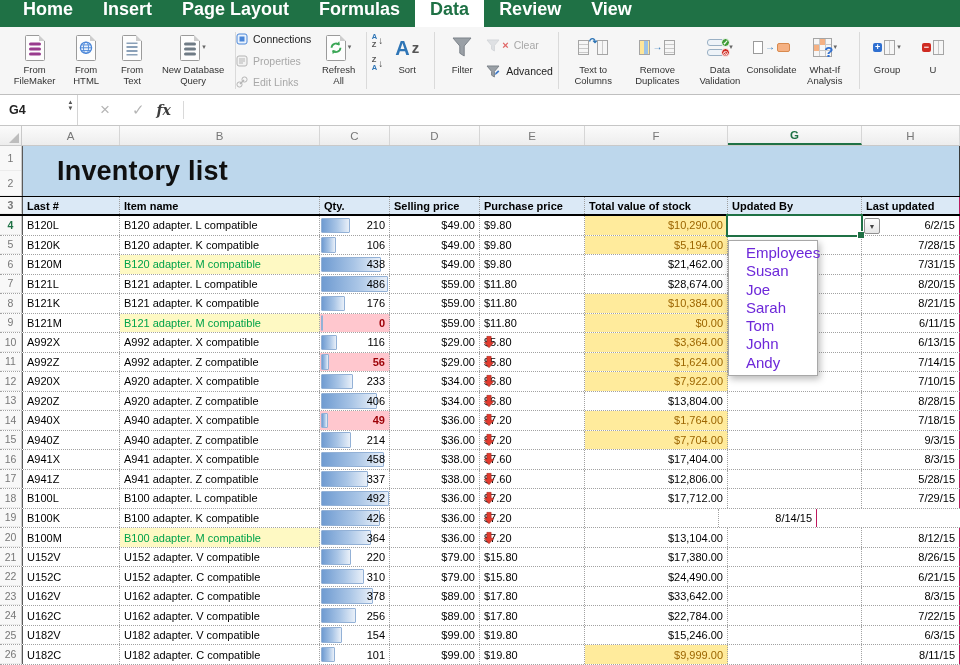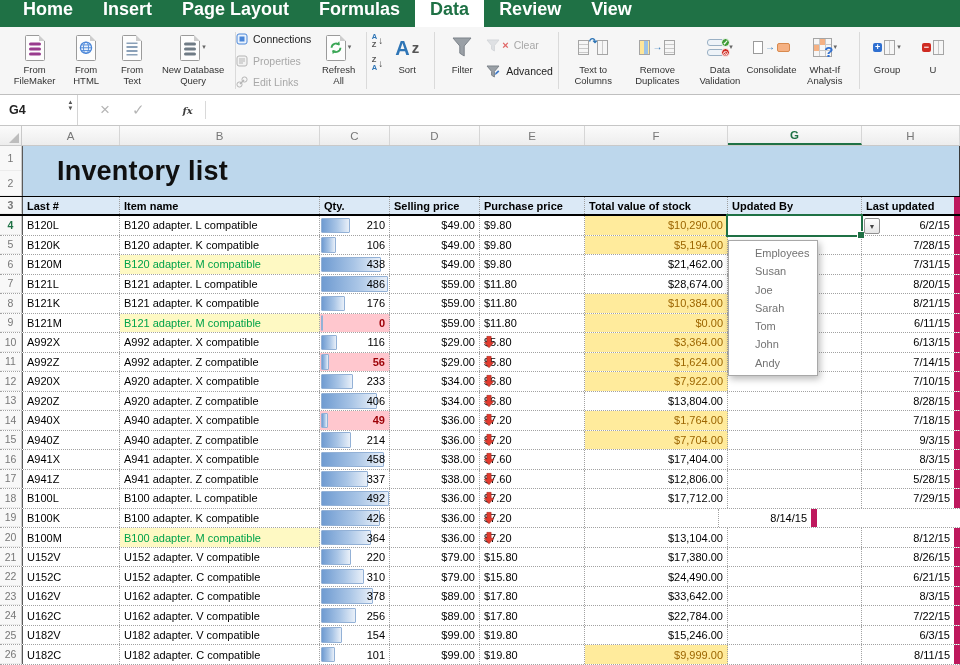--- a/index.html
+++ b/index.html
@@ -75,21 +75,21 @@
 
   
   .fbar{position:absolute;top:95px;left:0;width:960px;height:31px;background:#fff;
         border-bottom:1px solid #c6c6c6;display:flex;align-items:center;font-size:12.5px;color:#222}
   .namebox{width:78px;height:100%;border-right:1px solid #d4d4d4;display:flex;align-items:center;
            padding-left:9px;position:relative;font-weight:bold}
   .stepper{position:absolute;right:5px;top:4px;display:flex;flex-direction:column;color:#555;
            font-size:6.5px;line-height:6px;text-align:center}
   .fico{color:#b5b5b5;font-size:15px;margin-left:22px;cursor:default}
   .fx{font-family:"DejaVu Serif",serif;font-style:italic;font-weight:bold;color:#3d3d3d;
-      font-size:10px;margin-left:38px}
+      font-size:14px;margin-left:12px}
   .fsep{width:1px;height:18px;background:#d9d9d9;margin-left:12px}
 
   
   .colhead{position:absolute;top:126px;left:0;width:960px;height:20px;display:flex;
            background:linear-gradient(#fbfbfb,#ededed);border-bottom:1px solid #c9c9c9;
            font-size:11.5px;color:#777}
   .chcell{display:flex;align-items:center;justify-content:center;border-right:1px solid #d6d6d6;height:100%}
   .chcell.selcol{color:#1f7145;font-weight:bold;border-bottom:2px solid #1f7145}
   .corner{width:22px;position:relative;border-right:1px solid #c9c9c9}
   .corner:after{content:"";position:absolute;right:2px;bottom:2px;width:0;height:0;
@@ -112,21 +112,21 @@
   .hrow{display:flex;height:20px;flex:0 0 20px;background:#dbe9f6;font-weight:bold;
         border-top:1px solid #000;border-bottom:2px solid #000}
   .hrow .hc{display:flex;align-items:center;padding-left:4px;border-right:1px dotted #9e9e9e;overflow:hidden}
   .sheet-body{display:flex;flex-direction:column;flex:1}
   .drow{display:flex;flex:1;border-bottom:1px dotted #a2a2a2;background:#fff}
   .c{display:flex;align-items:center;padding:0 4px;border-right:1px dotted #a2a2a2;overflow:hidden;position:relative}
   .wA{width:98px;flex:0 0 98px}.wB{width:200px;flex:0 0 200px}.wC{width:70px;flex:0 0 70px}
   .wD{width:90px;flex:0 0 90px}.wE{width:105px;flex:0 0 105px}.wF{width:143px;flex:0 0 143px}
   .wG{width:134px;flex:0 0 134px}.wH{width:98px;flex:0 0 98px}
   .drow .wA,.hrow .hA{border-left:1px solid #5a5a5a}
-  .drow .wH,.hrow .hH{border-right:6px solid #be185d}
+  .drow .wH,.hrow .hH{border-right:1px solid #be185d}
   .num{justify-content:flex-end}
   .cell-name.good{background:#fef9c3;color:#00a24a}
   .cell-total.hl{background:#ffeb9c;color:#9c6500}
   .cell-qty{justify-content:flex-end}
   .cell-qty .qbar{position:absolute;left:1px;top:1.5px;bottom:1.5px;
       background:linear-gradient(90deg,#6f9bd1 0%,#a9c5e6 55%,#e9f0f9 100%);
       border:1px solid #93b1d6;border-radius:1px}
   .cell-qty .qv{position:relative;z-index:1}
   .cell-qty.low{background:#ffc7ce;color:#9c0006;font-weight:bold}
   .cell-buy{justify-content:flex-start}
@@ -136,21 +136,21 @@
   
   .g4sel{position:absolute;left:726px;top:214px;width:137px;height:23px;border:2px solid #1f7145;
          background:transparent;z-index:5}
   .g4sel:after{content:"";position:absolute;right:-4px;bottom:-4px;width:6px;height:6px;background:#1f7145;
                border:1px solid #fff}
   .g4btn{position:absolute;left:864px;top:218px;width:16px;height:16px;z-index:6;
          background:linear-gradient(#fefefe,#e6e6e6);border:1px solid #8f8f8f;border-radius:2px;
          display:flex;align-items:center;justify-content:center;font-size:7px;color:#444;cursor:default}
   .ddpanel{position:absolute;left:728px;top:240px;width:90px;z-index:7;background:#fff;
            border:1px solid #a8a8a8;box-shadow:2px 3px 7px rgba(0,0,0,.28);padding:3px 0}
-  .dditem{height:18.3px;line-height:18.3px;padding-left:26px;font-size:11px;color:#737373;cursor:default;white-space:nowrap}
+  .dditem{height:18.3px;line-height:18.3px;padding-left:17px;font-size:15px;color:#6d28d9;cursor:default;white-space:nowrap}
 </style>
 </head>
 <body>
 
 <div class="tabbar" id="tabbar">
     <div class="tab">Home</div>
     <div class="tab">Insert</div>
     <div class="tab">Page Layout</div>
     <div class="tab">Formulas</div>
     <div class="tab active">Data</div>

